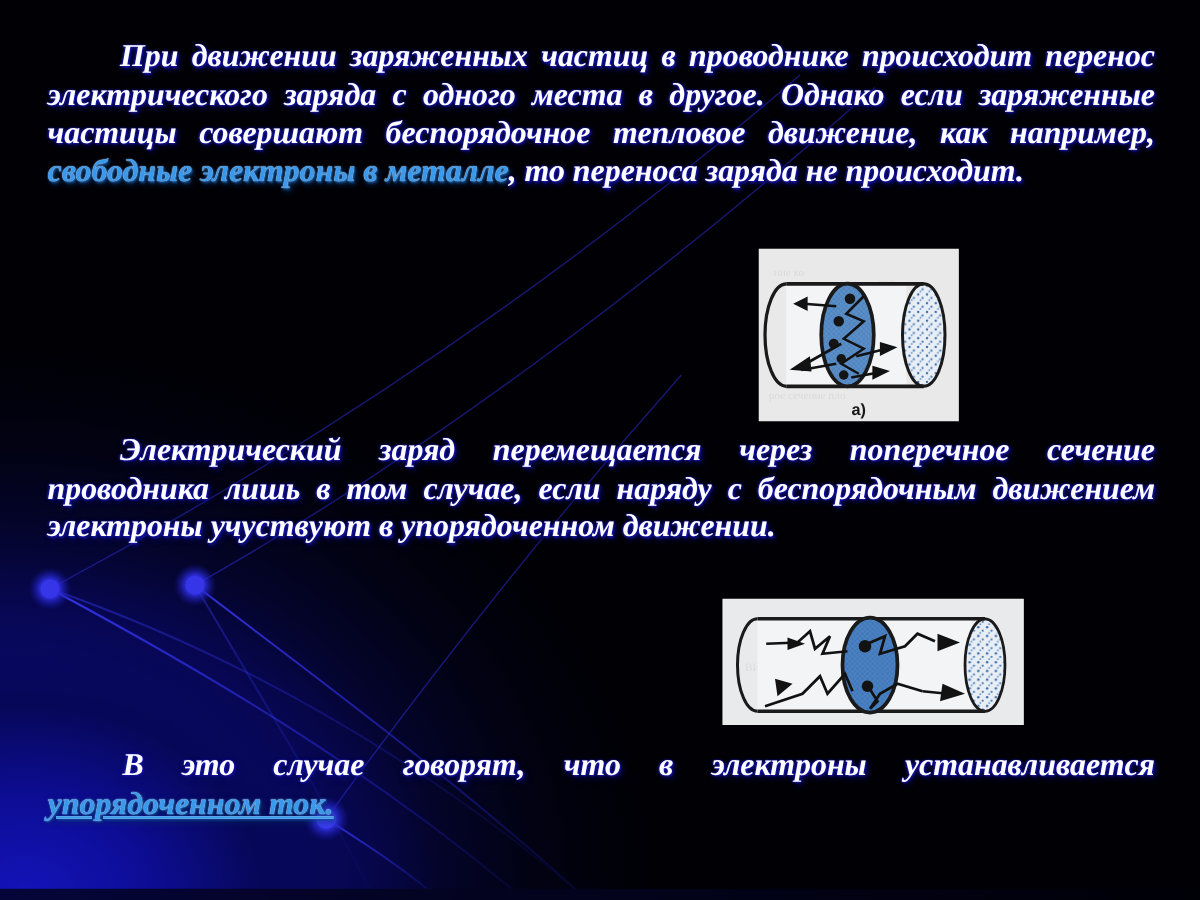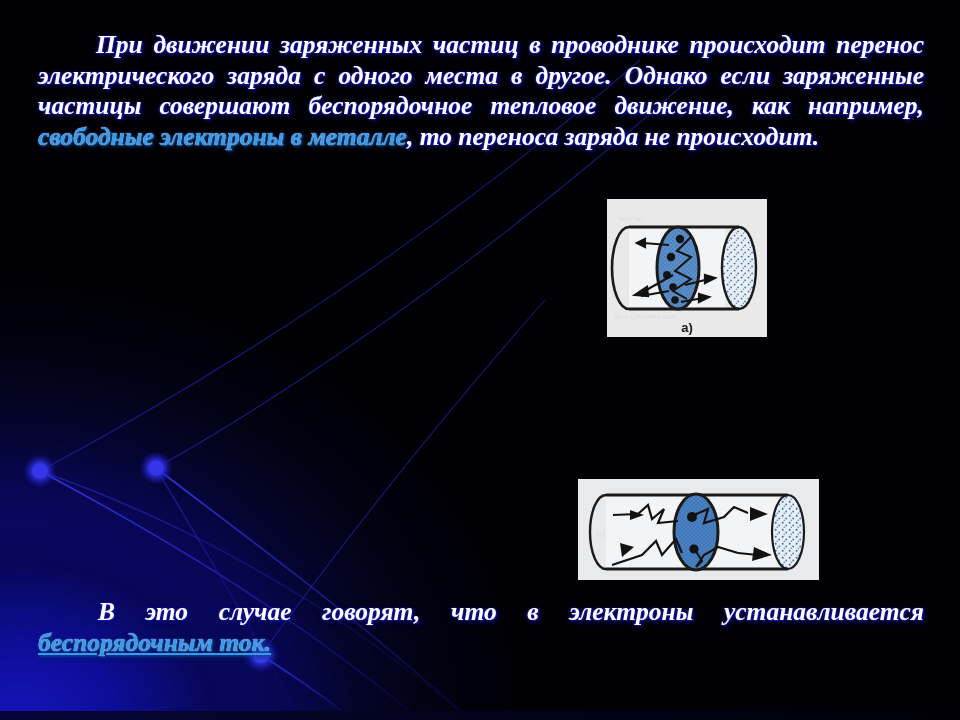--- a/index.html
+++ b/index.html
@@ -221,20 +221,21 @@
         <path d="M 78 86 L 102 80" fill="none"></path>
         <polygon points="98,76 108,79 98,84"></polygon>
         <path d="M 74 103 L 96 99" fill="none"></path>
         <polygon points="92,95 102,98 92,103"></polygon>
       </g>
 
       <text x="80" y="133" text-anchor="middle" font-family="Liberation Sans, sans-serif" font-size="13" font-weight="bold" fill="#171717">а)</text>
     </svg>
   </div>
 
+  <div class="para p2"><span>Электрический заряд перемещается через поперечное сечение проводника лишь в том случае, если наряду с беспорядочным движением электроны учуствуют  в упорядоченном движении.</span></div>
 
   <div class="figure fig2">
     <svg viewBox="0 0 241 101" preserveAspectRatio="none">
       <defs>
         <pattern id="hatch2" width="4" height="4" patternUnits="userSpaceOnUse">
           <rect width="4" height="4" fill="#4a82c4"></rect>
           <path d="M0 0 L4 4 M4 0 L0 4" stroke="#3d6fae" stroke-width="0.6"></path>
         </pattern>
         <pattern id="stipple2" width="7" height="7" patternUnits="userSpaceOnUse">
           <rect width="7" height="7" fill="#e8eef5"></rect>
@@ -277,15 +278,15 @@
         <polygon points="42,64 56,68 44,78" stroke="none"></polygon>
         <polygon points="176,68 194,76 174,82" stroke="none"></polygon>
         <path d="M 160 74 L 180 76" stroke="#121212" stroke-width="2.2" fill="none"></path>
         <circle cx="116" cy="70" r="4.6" stroke="none"></circle>
       </g>
 
       <text x="120" y="99" text-anchor="middle" font-family="Liberation Sans, sans-serif" font-size="12" font-weight="bold" fill="#171717"></text>
     </svg>
   </div>
 
-  <div class="para p3"><span>В это случае говорят, что в электроны устанавливается </span><a class="hl-link" href="#">беспорядочным ток.</a></div>
+  <div class="para p3"><span>В это случае говорят, что в электроны устанавливается </span><a class="hl-link" href="#">упорядоченном ток.</a></div>
 
 </div>
 
 </body></html>

